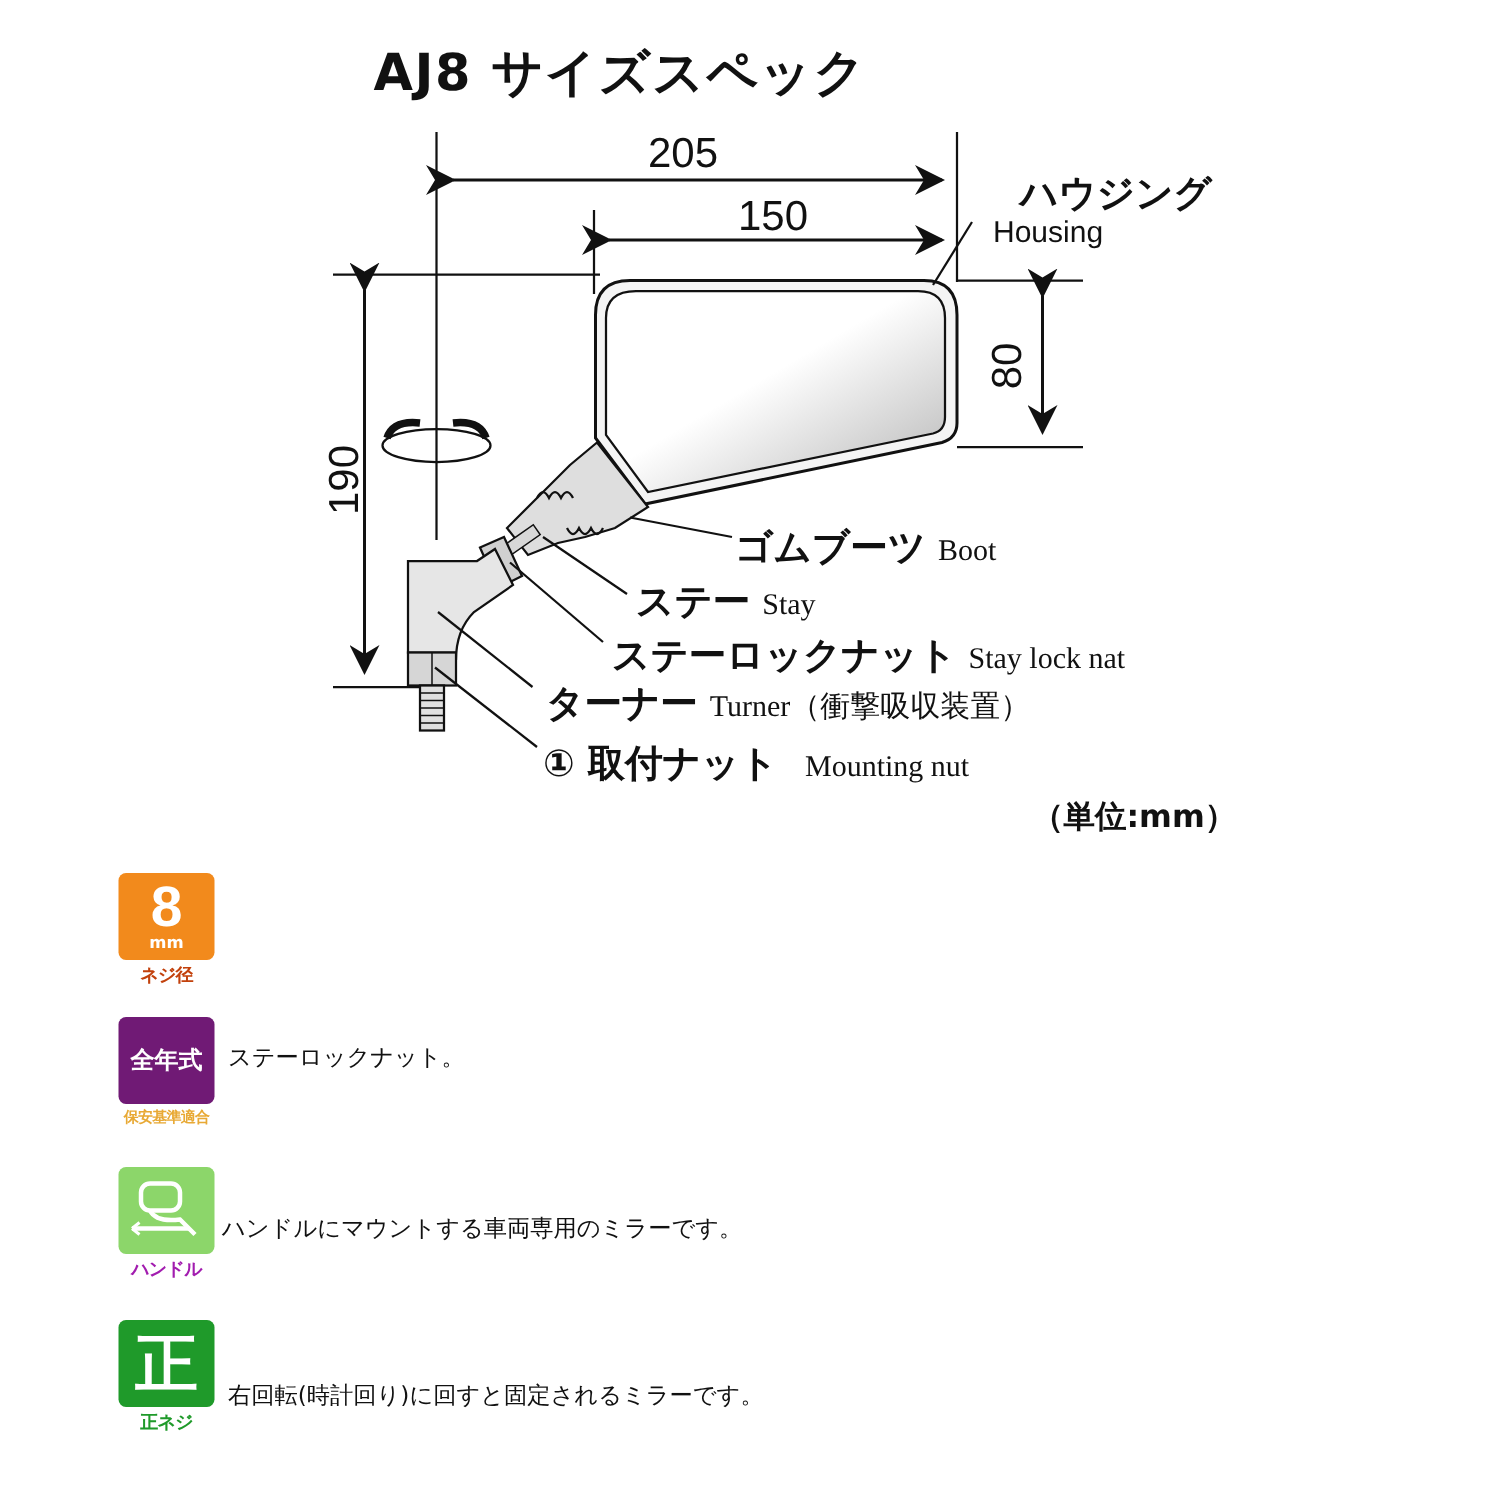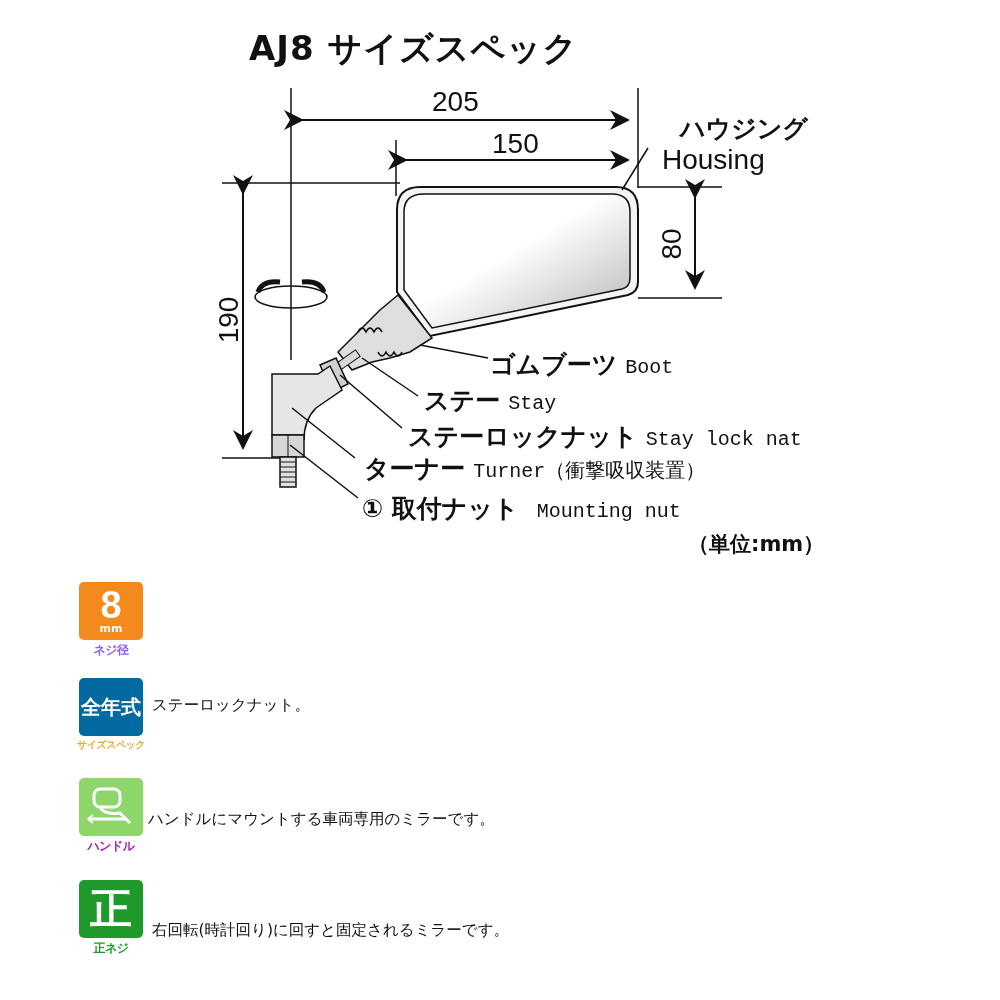--- a/index.html
+++ b/index.html
@@ -5,23 +5,23 @@
   html, body { margin:0; padding:0; background:#ffffff; }
   body { width:1000px; height:1000px; position:relative; overflow:hidden;
          font-family:"DejaVu Sans", "Liberation Sans", sans-serif; color:#111; }
   .title { position:absolute; left:0; width:827px; top:26px; text-align:center;
            font-size:34px; font-weight:bold; letter-spacing:1px; }
   .diagram { position:absolute; left:0; top:0; width:1000px; height:570px; }
   .dim { position:absolute; font-family:"Liberation Sans", sans-serif; font-size:28px; color:#111; }
   .dim-vert { transform:rotate(-90deg); transform-origin:center center; }
   .lbl { position:absolute; white-space:nowrap; }
   .lbl .jp { font-size:25px; font-weight:bold; }
-  .lbl .en { font-size:20px; margin-left:8px; font-family:Liberation Mono, monospace;text-align:right; }
+  .lbl .en { font-size:20px; margin-left:8px; font-family:Liberation Serif, serif;text-align:right; }
   .housing-jp { position:absolute; left:680px; top:112px; font-size:25px; font-weight:bold; }
-  .housing-en { position:absolute; left:662px; top:144px; font-size:28px; font-family:"Liberation Sans", sans-serif; }
+  .housing-en { position:absolute; left:662px; top:144px; font-size:20px; font-family:"Liberation Sans", sans-serif; }
   .unit { position:absolute; left:688px; top:530px; font-size:21px; font-weight:bold; }
   .feature { position:absolute; left:78px; display:flex; align-items:flex-start; }
   .badge { width:66px; display:flex; flex-direction:column; align-items:center; }
   .badge .box { width:64px; height:58px; border-radius:5px; display:flex; align-items:center; justify-content:center;
                 color:#fff; font-weight:bold; flex-direction:column; }
   .badge .sub { font-size:12px; font-weight:bold; margin-top:2px; white-space:nowrap; letter-spacing:-0.5px; }
   .ftext { font-size:15.5px; line-height:23px; color:#111; margin-left:8px; }
 </style>
 </head>
 <body>
@@ -119,32 +119,32 @@
 </div>
 
 <div class="unit">（単位:mm）</div>
 
 <div class="feature" style="top:582px;">
   <div class="badge">
     <div class="box" style="background:#f28a1c;">
       <span style="font-size:38px; line-height:36px; font-family:'Liberation Sans',sans-serif;">8</span>
       <span style="font-size:11px; line-height:12px;">mm</span>
     </div>
-    <div class="sub" style="color:#8b5cf6;">ネジ径</div>
+    <div class="sub" style="color:#c2410c;">ネジ径</div>
   </div>
   <div class="ftext" style="margin-top:14px;">
   </div>
 </div>
 
 <div class="feature" style="top:678px;">
   <div class="badge">
-    <div class="box" style="background:#0369a1; font-size:20px;">
+    <div class="box" style="background:#701a75; font-size:16px;">
       <span>全年式</span>
     </div>
-    <div class="sub" style="color:#e8a935; font-size:10px;">サイズスペック</div>
+    <div class="sub" style="color:#e8a935; font-size:10px;">保安基準適合</div>
   </div>
   <div class="ftext" style="margin-top:16px;">
     <div>ステーロックナット。</div>
   </div>
 </div>
 
 <div class="feature" style="top:778px;">
   <div class="badge">
     <div class="box" style="background:#8cd66a;">
       <svg width="50" height="44" viewBox="0 0 50 44">

